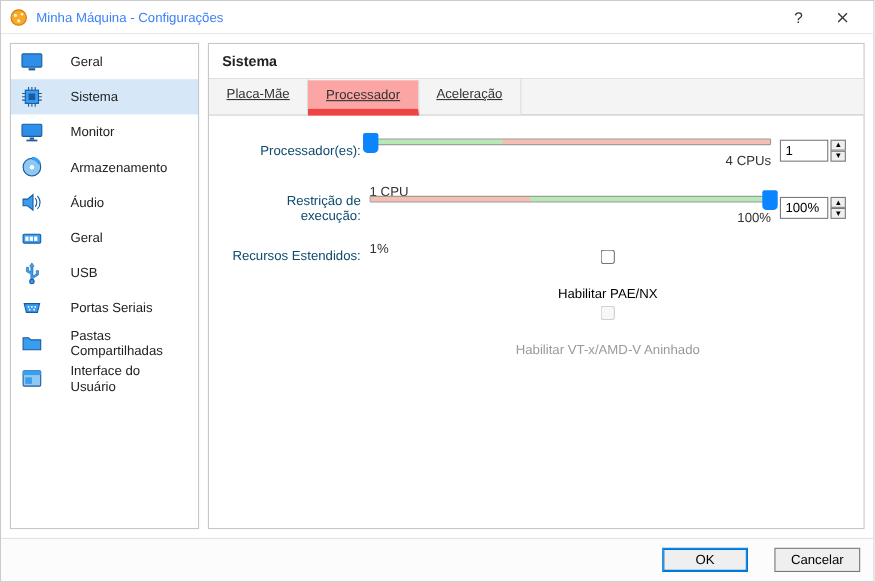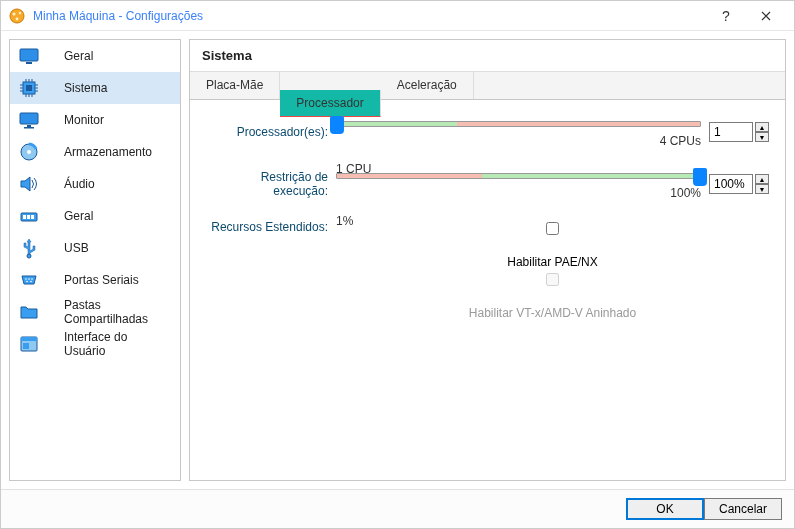--- a/index.html
+++ b/index.html
@@ -16,22 +16,22 @@
 .sidebar-item { display: flex; align-items: center; height: 32px; padding: 0 8px; gap: 24px; cursor: default; }
 .sidebar-item.selected { background: #d6e8f8; }
 .sidebar-item .icon { width: 22px; height: 22px; display: flex; align-items: center; justify-content: center; }
 .sidebar-item .label { color: #222; }
 
 .main { flex: 1; border: 1px solid #c7c7c7; display: flex; flex-direction: column; }
 .main-header { padding: 8px 12px; border-bottom: 1px solid #ddd; }
 .main-header h1 { font-size: 13px; font-weight: 600; color: #222; }
 
 .tabs { display: flex; border-bottom: 1px solid #c7c7c7; background: #f4f4f4; }
-.tab { padding: 6px 16px; color: #333; border-right: 1px solid #ddd; background: #f4f4f4; cursor: default; }
-.tab.active { background: #14b8a6; border-bottom: 1px solid #ef4444; position: relative; top: 18px; }
+.tab { padding: 6px 16px; color: #333; border-right: 1px solid #ddd; background: #f4f4f4; cursor: default; text-decoration: underline; }
+.tab.active { background: #fca5a5; border-bottom: 6px solid #ef4444; position: relative; top: 1px; }
 
 .panel { padding: 16px 16px; flex: 1; }
 .row { display: flex; align-items: center; margin-bottom: 8px; }
 .row-label { width: 130px; text-align: right; padding-right: 8px; color: #0c4a6e; }
 .slider-wrap { flex: 1; position: relative; height: 16px; display: flex; align-items:center; }
 .slider-track { position: relative; height: 6px; width: 100%; border: 1px solid #999; border-radius: 1px; background: #ddd; }
 .seg { position: absolute; top: 0; bottom: 0; }
 .seg.green { background: #b6e9b4; }
 .seg.red { background: #f6bdb3; }
 .thumb { position: absolute; top: -6px; width: 14px; height: 18px; background: #0a84ff; border-radius: 2px 2px 4px 4px; transform: translateX(-50%); }
@@ -41,21 +41,21 @@
 
 .spinbox { display: flex; align-items: center; margin-left: 8px; }
 .spinbox input { width: 44px; height: 20px; border: 1px solid #7a7a7a; padding: 1px 4px; text-align: left; font-size: 12px; }
 .spinbox .spin-btns { display: flex; flex-direction: column; margin-left: 2px; }
 .spin { width: 14px; height: 10px; border: 1px solid #7a7a7a; background: #efefef; display:flex; align-items:center; justify-content:center; font-size: 7px; line-height: 1; }
 
 .checkbox-row { display: flex; align-items: center; gap: 20px; padding: 2px 17px; flex-direction: column; }
 .checkbox-row input[type=checkbox] { width: 13px; height: 13px; }
 .checkbox-row.disabled { color: #9a9a9a; }
 
-.footer { display: flex; justify-content: flex-end; gap: 0; padding: 8px 12px; border-top: 1px solid #e2e2e2; background: #fcfcfc; text-align: center; }
+.footer { display: flex; justify-content: flex-end; gap: 24px; padding: 8px 12px; border-top: 1px solid #e2e2e2; background: #fcfcfc; text-align: center; }
 .btn { min-width: 78px; height: 22px; border: 1px solid #7a7a7a; background: #efefef; display:flex; align-items:center; justify-content:center; cursor: default; }
 .btn.primary { border: 1px solid #0078d7; box-shadow: inset 0 0 0 1px #0078d7; }
 </style>
 </head>
 <body>
 
 <div class="titlebar">
   <span class="app-icon">
     <svg width="16" height="16" viewBox="0 0 16 16">
         <circle cx="8" cy="8" r="7" fill="#f7a92b" stroke="#cf7a00"></circle>

